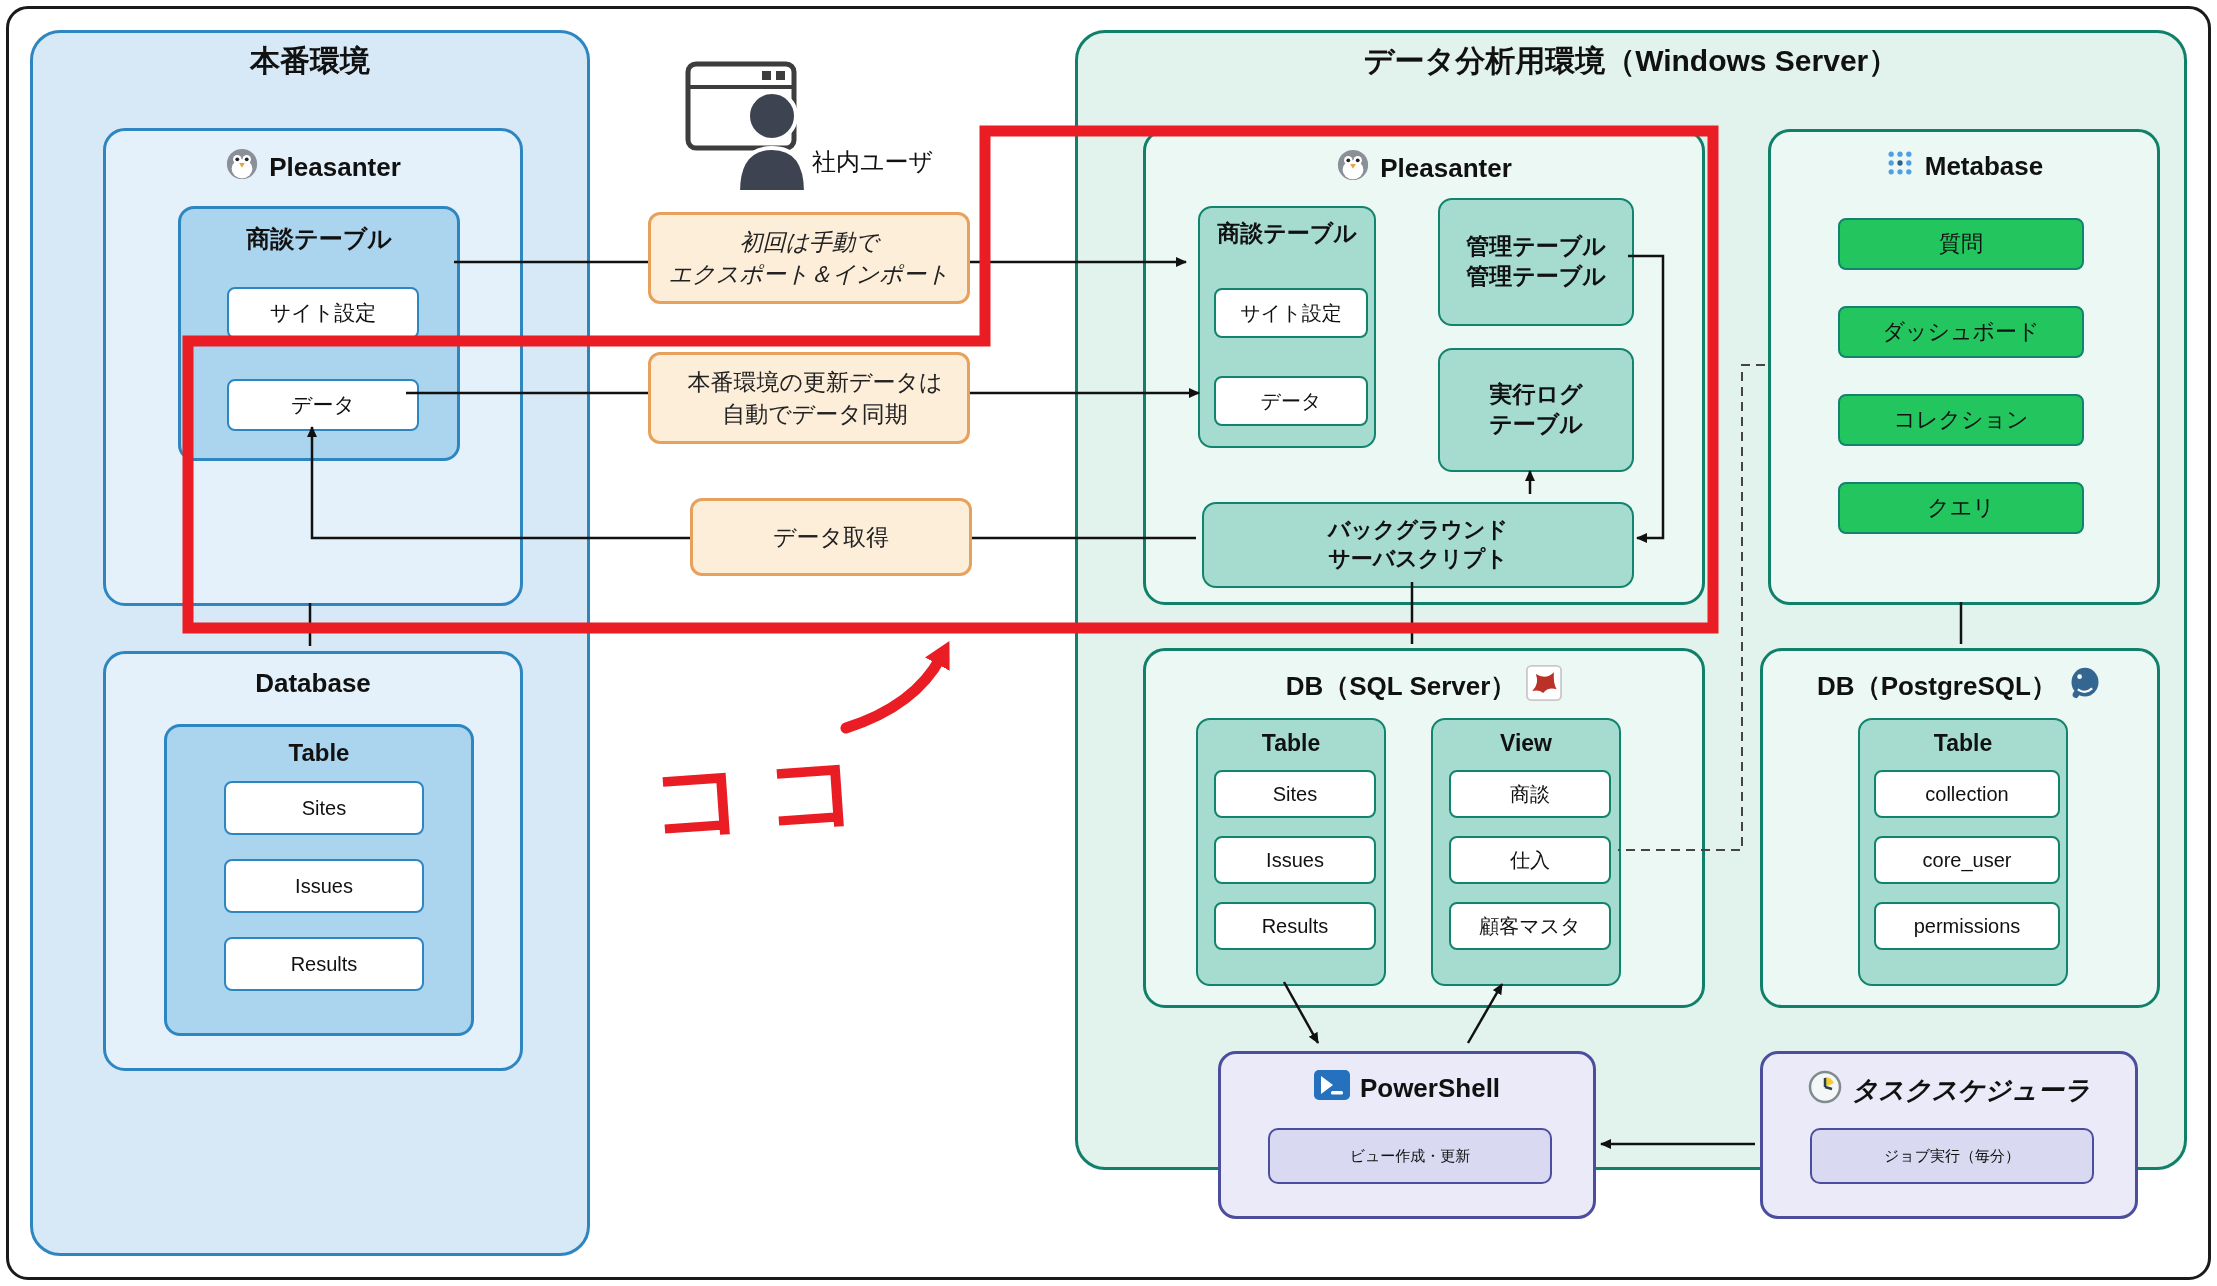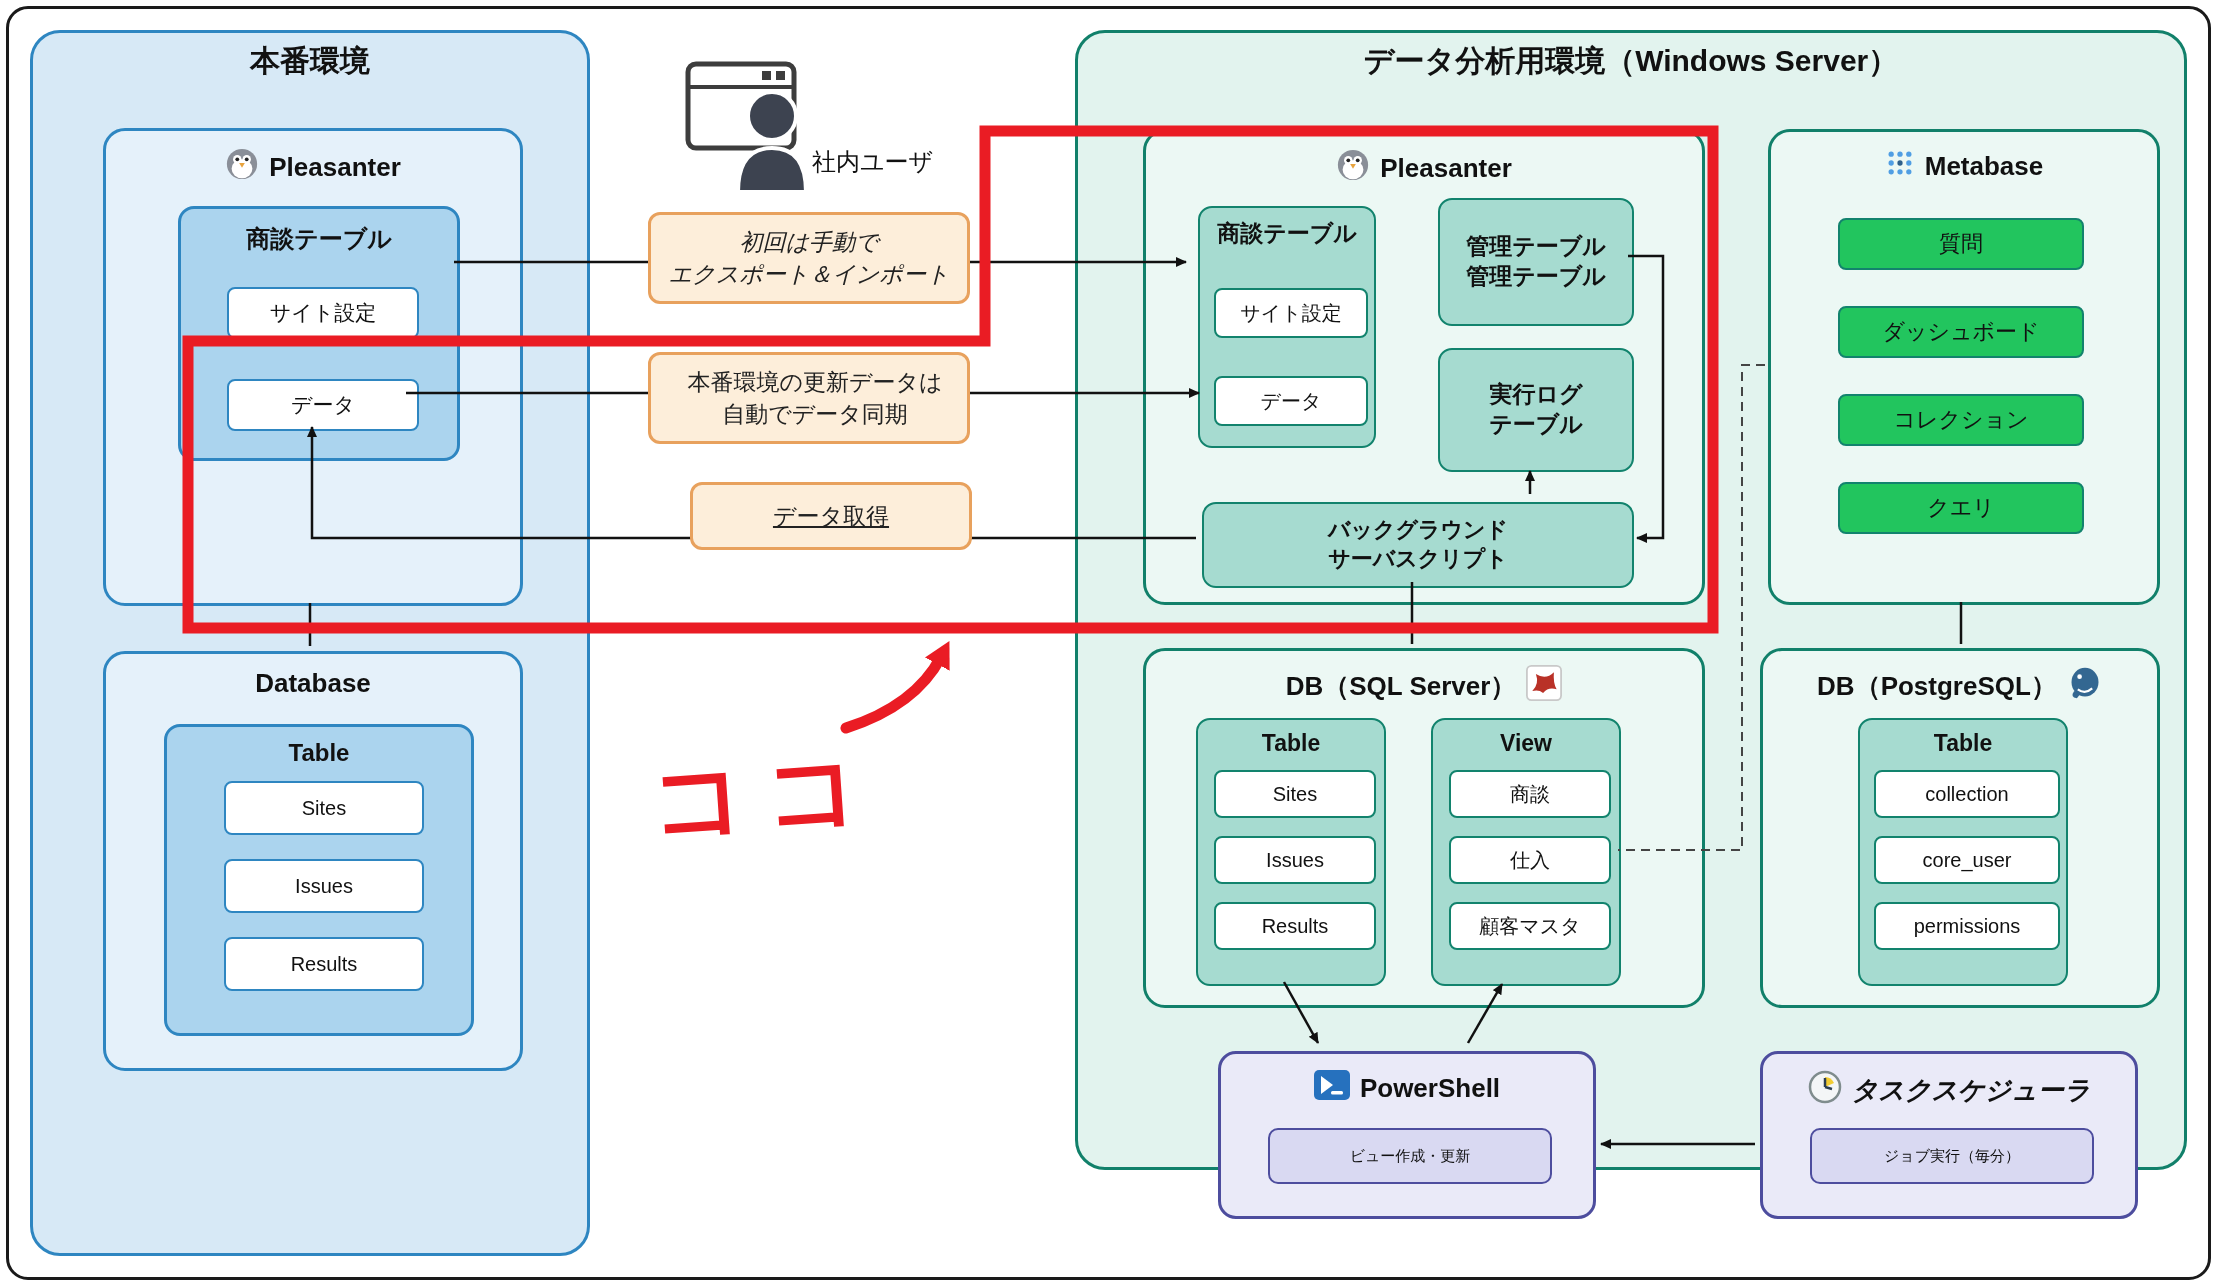--- a/index.html
+++ b/index.html
@@ -233,21 +233,21 @@
   </svg>
 
   <div class="abs orange" style="left:648px;top:212px;width:322px;height:92px;font-style:italic;">
     <span>初回は手動で</span>
     <span>エクスポート＆インポート</span>
   </div>
   <div class="abs orange" style="left:648px;top:352px;width:322px;height:92px;padding-left:12px;">
     <span>本番環境の更新データは</span>
     <span>自動でデータ同期</span>
   </div>
-  <div class="abs orange" style="left:690px;top:482px;width:282px;height:68px;text-decoration:underline;">
+  <div class="abs orange" style="left:690px;top:498px;width:282px;height:78px;">
     <span>データ取得</span>
   </div>
 
   <svg class="layer" width="2217" height="1286" viewBox="0 0 2217 1286">
     <defs>
       <marker id="rh" markerUnits="userSpaceOnUse" markerWidth="40" markerHeight="36" refX="8" refY="14" orient="auto">
           <path d="M0,0 L26,14 L0,28 Z" fill="#ea1c24"></path>
         </marker>
     </defs>
     <path d="M188 341 H985 V131 H1713 V628 H188 Z" fill="none" stroke="#ea1c24" stroke-width="11"></path>

